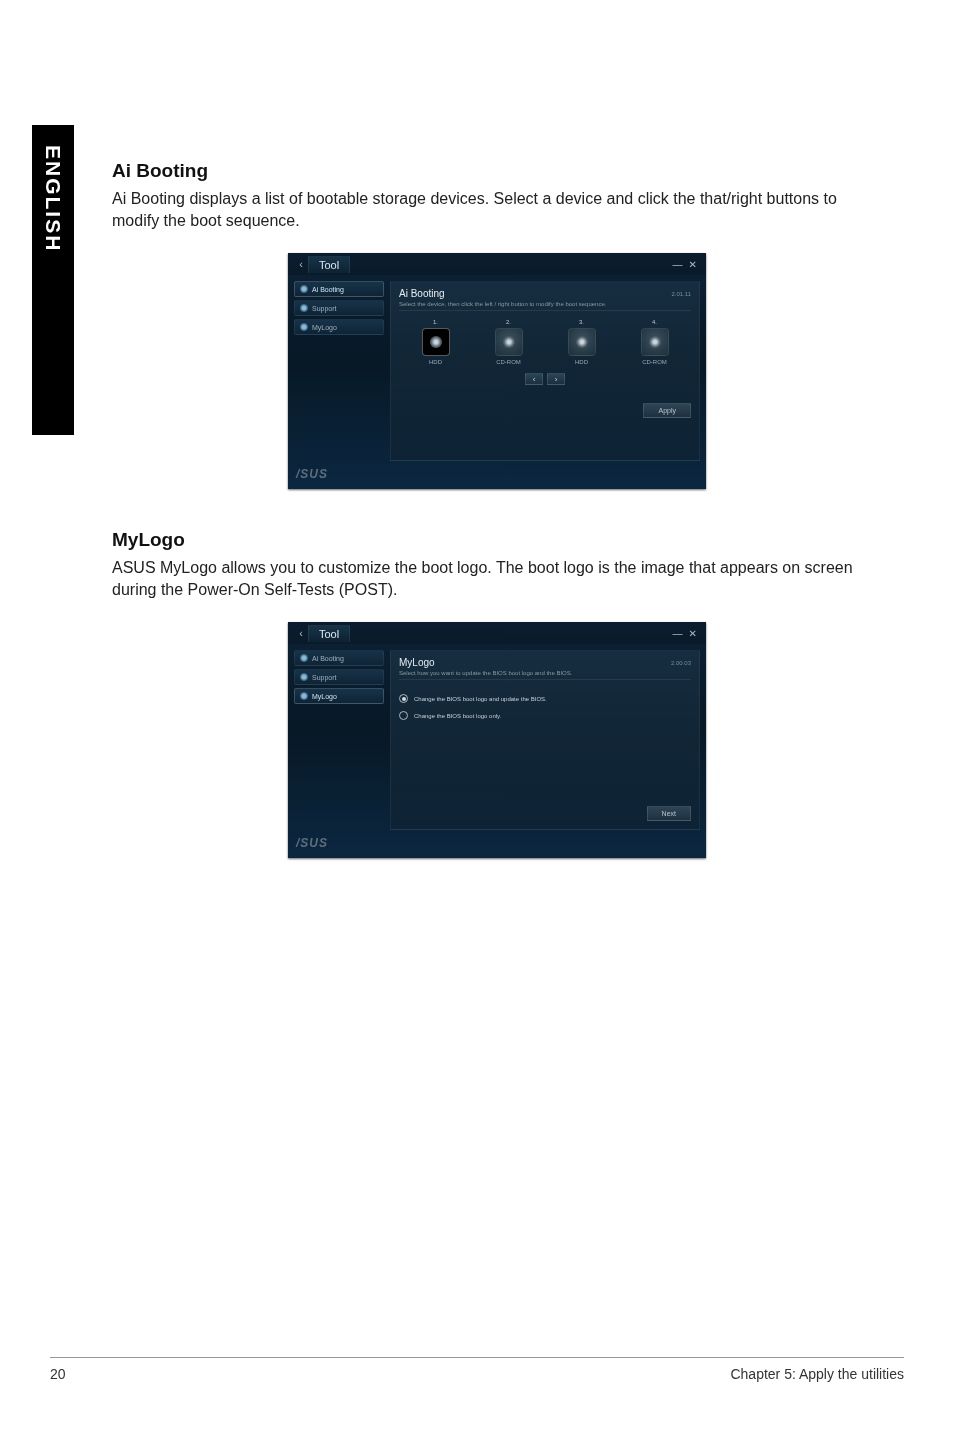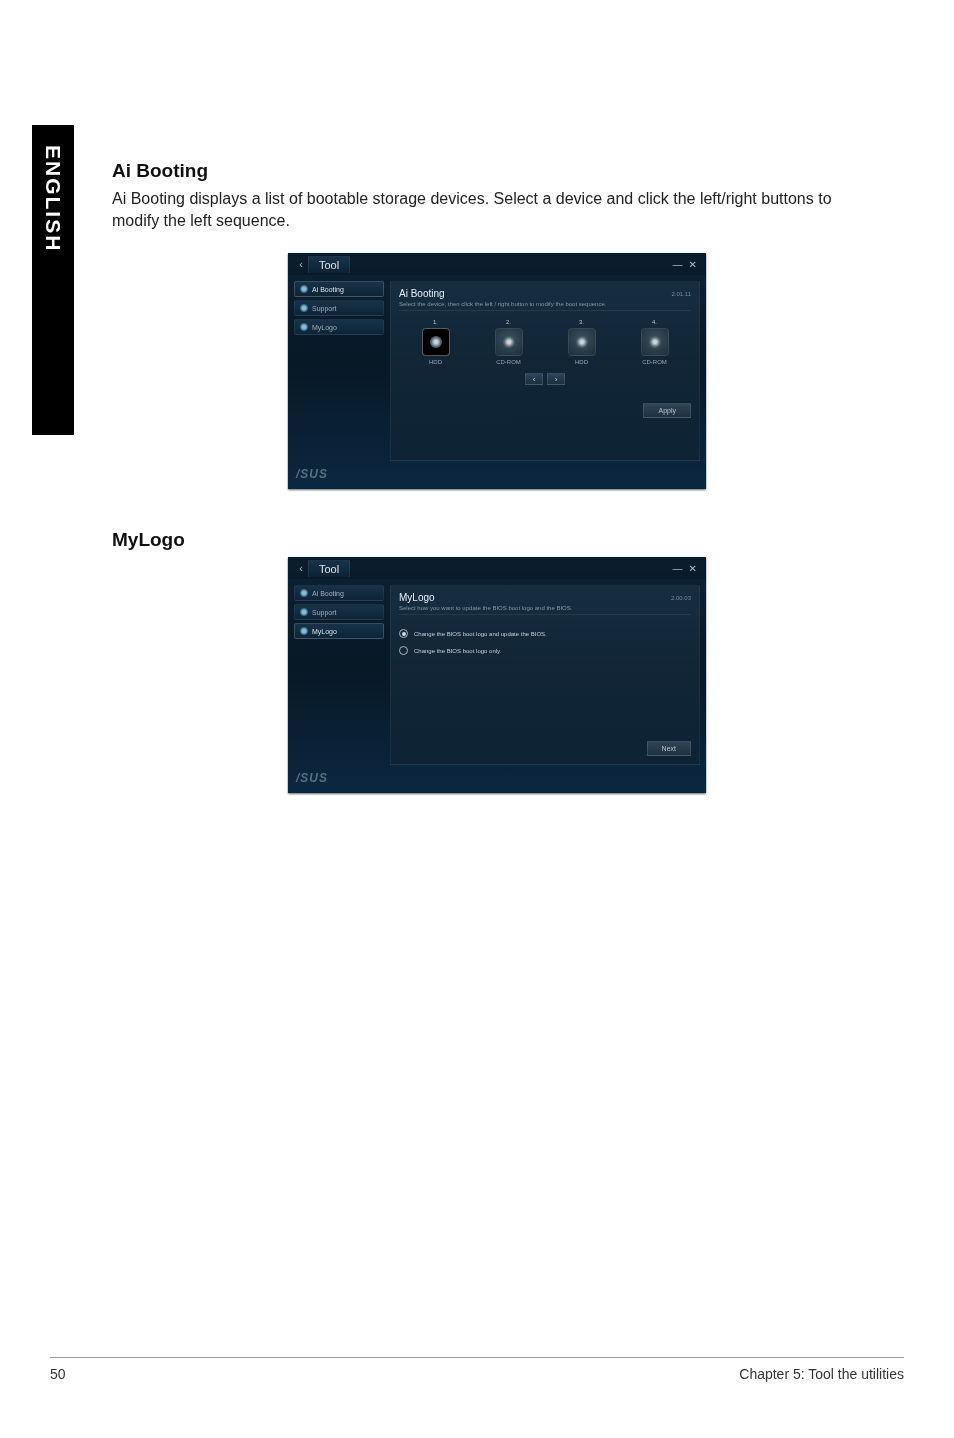--- a/index.html
+++ b/index.html
@@ -180,21 +180,21 @@
 </head>
 <body>
 
 <div class="side-tab">
   <span class="side-tab-text">ENGLISH</span>
 </div>
 
 <div class="content">
 
   <h2 class="section-title">Ai Booting</h2>
-  <p class="section-body">Ai Booting displays a list of bootable storage devices. Select a device and click the left/right buttons to modify the left sequence.</p>
+  <p class="section-body">Ai Booting displays a list of bootable storage devices. Select a device and click the that/right buttons to modify the boot sequence.</p>
 
   <div class="app-window">
     <div class="titlebar">
       <div class="tb-back">
         <span>‹</span>
       </div>
       <div class="tb-tab">Tool</div>
       <div class="tb-spacer"></div>
       <div class="tb-btn">—</div>
       <div class="tb-btn">✕</div>
@@ -256,20 +256,21 @@
         </div>
         <div class="action-row">
           <div class="action-btn">Apply</div>
         </div>
       </div>
     </div>
     <div class="brand">/SUS</div>
   </div>
 
   <h2 class="section-title">MyLogo</h2>
+  <p class="section-body">ASUS MyLogo allows you to customize the boot logo. The boot logo is the image that appears on screen during the Power-On Self-Tests (POST).</p>
 
   <div class="app-window">
     <div class="titlebar">
       <div class="tb-back">
         <span>‹</span>
       </div>
       <div class="tb-tab">Tool</div>
       <div class="tb-spacer"></div>
       <div class="tb-btn">—</div>
       <div class="tb-btn">✕</div>
@@ -312,15 +313,15 @@
           <div class="action-btn">Next</div>
         </div>
       </div>
     </div>
     <div class="brand">/SUS</div>
   </div>
 
 </div>
 
 <div class="page-footer">
-  <span>50</span>
-  <span>Chapter 5: Tool the utilities</span>
+  <span>20</span>
+  <span>Chapter 5: Apply the utilities</span>
 </div>
 
 </body></html>

